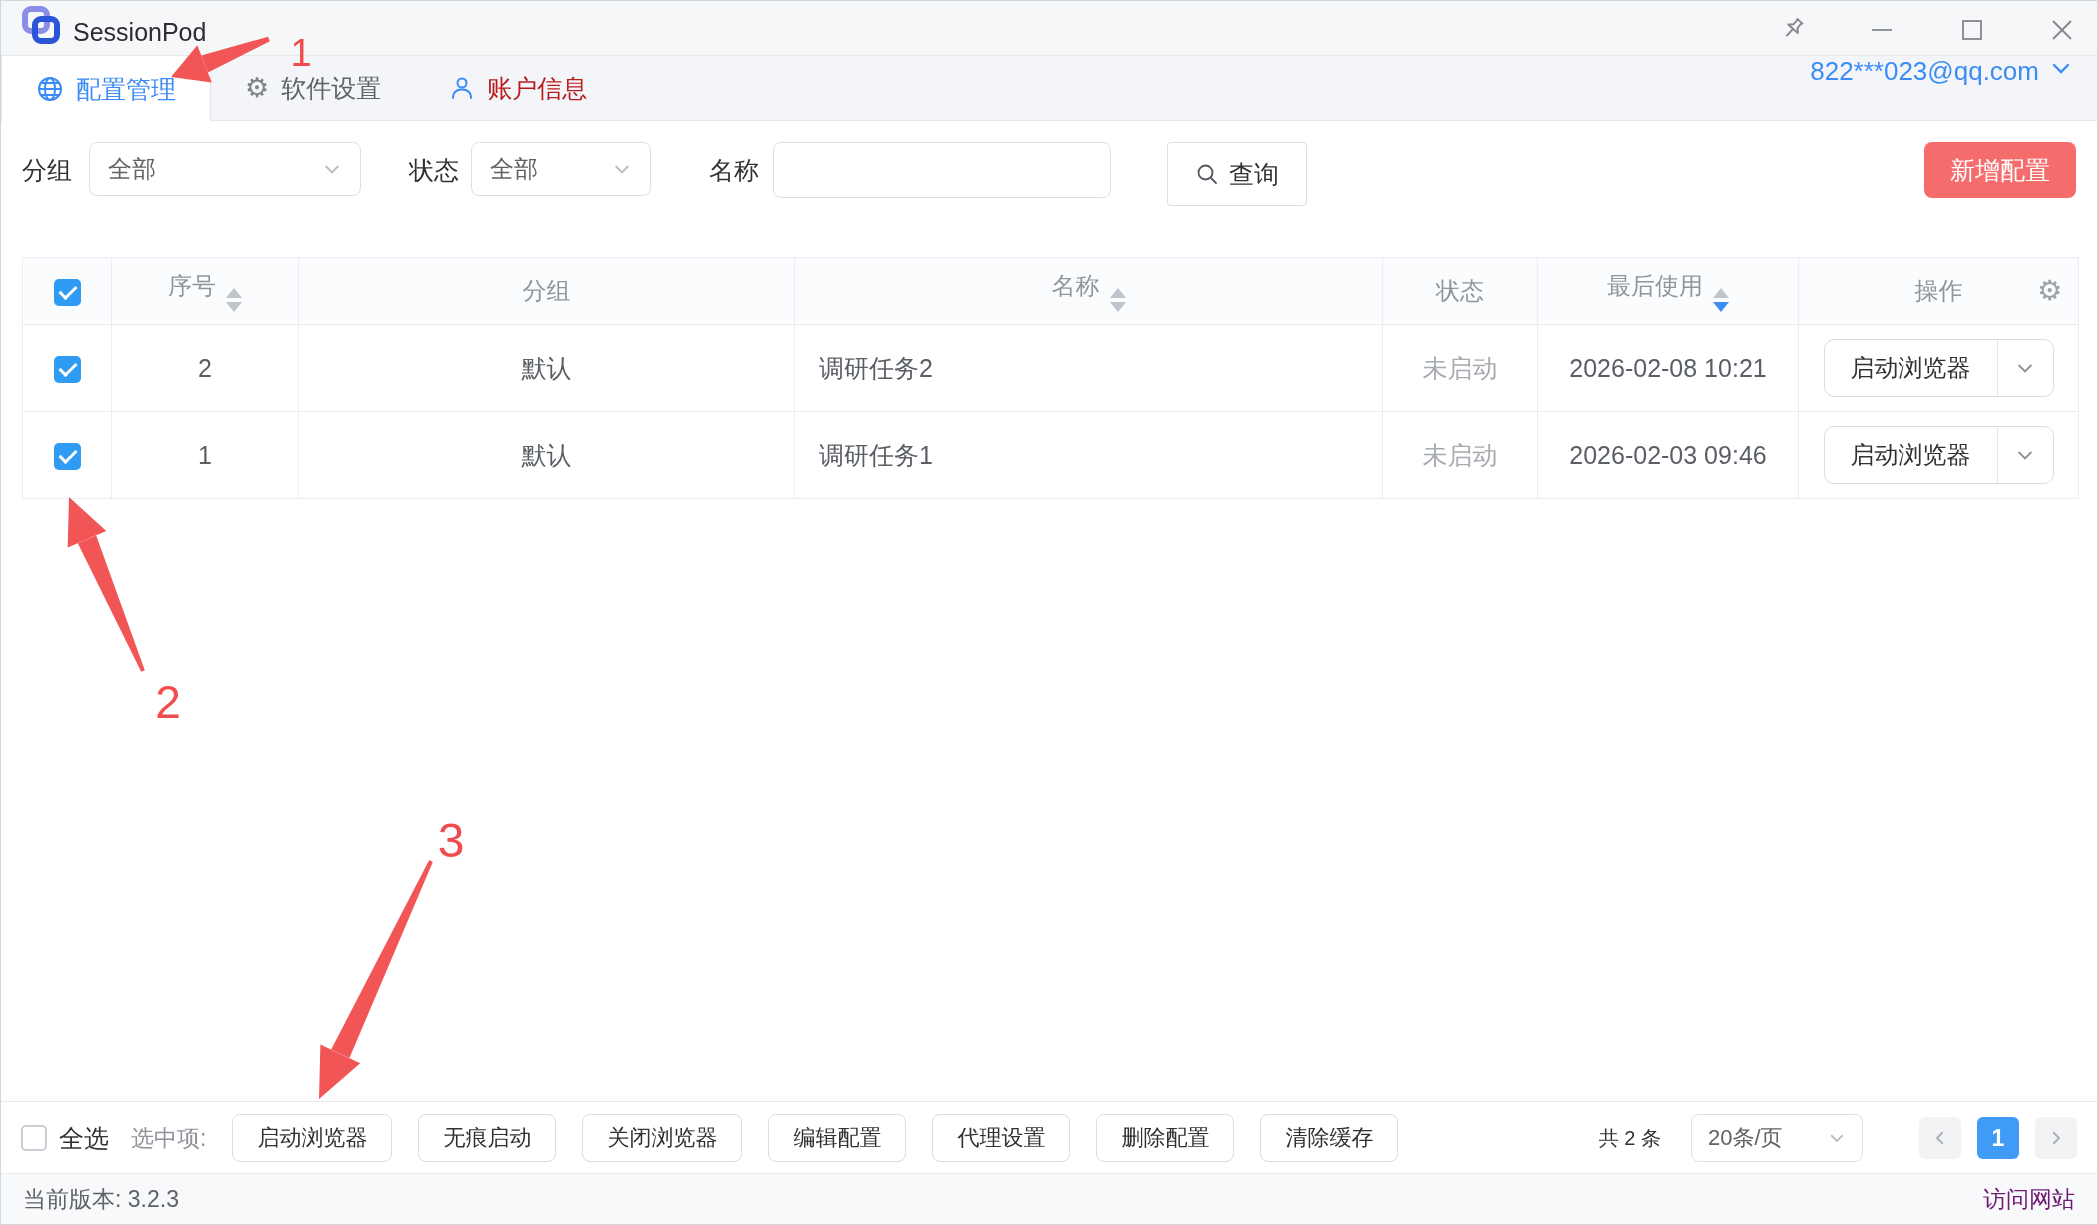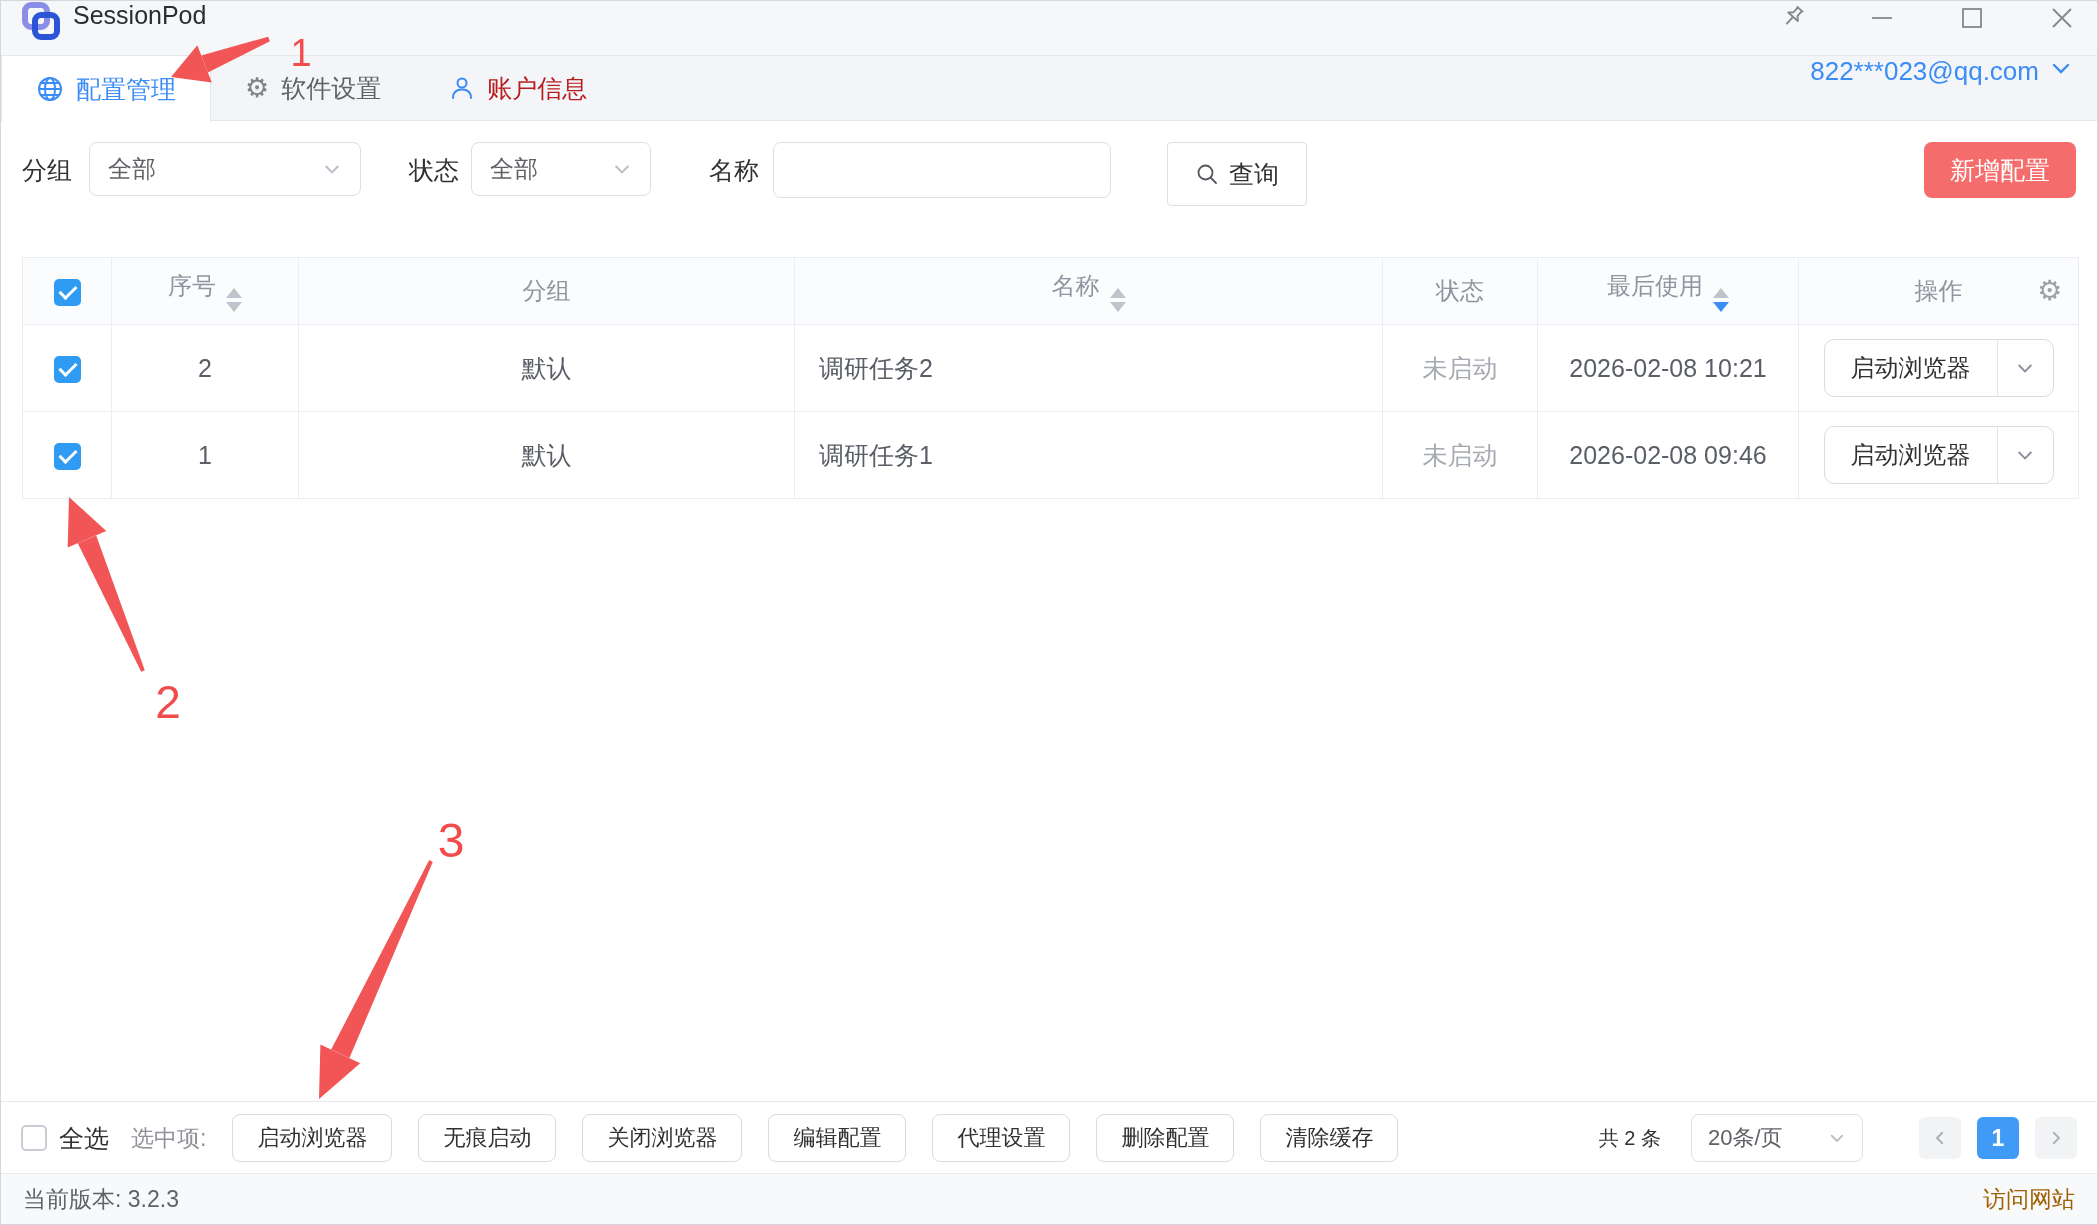--- a/index.html
+++ b/index.html
@@ -1,21 +1,21 @@
 <!DOCTYPE html>
 <html><head>
 <meta charset="utf-8">
 <style>
   *{box-sizing:border-box;margin:0;padding:0}
   html,body{background:#e9eaec}
   body{font-family:"Liberation Sans","DejaVu Sans",sans-serif}
   .app{position:relative;width:2098px;height:1225px;background:#fff;overflow:hidden;border:1px solid #d4d7dc}
 
   
-  .titlebar{position:absolute;top:0;left:0;right:0;height:55px;background:#f6f7f9;border-bottom:1px solid #e7e8ea;display:flex;align-items:flex-start;padding:0 18px}
+  .titlebar{position:absolute;top:0;left:0;right:0;height:55px;background:#f6f7f9;border-bottom:1px solid #e7e8ea;display:flex;align-items:flex-end;padding:8px 18px}
   .logo{width:44px;height:42px;position:relative;flex:0 0 auto}
   .apptitle{font-size:25px;color:#2b2d33;margin-left:10px}
   .win-controls{margin-left:auto;display:flex;align-items:center}
   .winbtn{width:34px;height:34px;display:flex;align-items:center;justify-content:center;color:#85878c;margin-left:56px;cursor:default}
 
   
   .tabstrip{position:absolute;top:55px;left:0;right:0;height:65px;background:#f3f5f8;border-bottom:1px solid #e4e7ed;display:flex;align-items:stretch}
   .tab{display:flex;align-items:center;gap:12px;padding:0 34px;font-size:25px;color:#5f6368;white-space:nowrap}
   .tab.active{background:#fff;border-left:1px solid #e4e7ed;border-right:1px solid #e4e7ed;height:66px;position:relative;z-index:2;color:#3b8cf5}
   .tab.blue{color:#b91c1c}
@@ -63,21 +63,21 @@
   .tb-btn{height:48px;border:1px solid #d8dce3;border-radius:8px;background:#fff;padding:0 24px;font-size:22px;color:#303133;display:flex;align-items:center;margin-right:26px;cursor:pointer;font-family:inherit;white-space:nowrap}
   .pager{margin-left:auto;display:flex;align-items:center}
   .total{font-size:20px;color:#303133;margin-right:30px}
   .page-size{position:static;width:172px;height:48px;border:1px solid #dcdfe6;border-radius:8px;display:flex;align-items:center;padding:0 16px;font-size:22px;color:#5f6266;margin-right:40px}
   .page-size .chev{margin-left:auto;color:#b9bdc6;display:flex}
   .pg{width:42px;height:42px;border-radius:6px;background:#f2f3f5;color:#a9adb4;display:flex;align-items:center;justify-content:center;margin-left:16px;cursor:pointer}
   .pg.current{background:#3f9bf5;color:#fff;font-size:23px;font-weight:bold}
 
   
   .statusbar{position:absolute;left:0;right:0;top:1051px;bottom:0;border-top:1px solid #e7e9ec;background:#f8f9fb;display:flex;align-items:center;padding:0 22px;font-size:23px;color:#5f6266}
-  .weblink{margin-left:auto;color:#a16207;cursor:pointer}
+  .weblink{margin-left:auto;color:#701a75;cursor:pointer}
 
   
   .anno-layer{position:absolute;left:0;top:0;width:2098px;height:1225px;z-index:10;pointer-events:none}
   .anno-num{position:absolute;transform:translate(-50%,-50%);color:#f14b4b;line-height:1;z-index:11;pointer-events:none}
 </style>
 </head>
 <body>
 
 <div class="app">
 
@@ -244,21 +244,21 @@
               </span>
             </span>
           </td>
         </tr>
         <tr>
           <td><span class="cb"></span></td>
           <td>1</td>
           <td>默认</td>
           <td class="name-cell">调研任务1</td>
           <td class="status-cell">未启动</td>
-          <td>2026-02-08 09:46</td>
+          <td>2026-02-03 09:46</td>
           <td>
             <span class="split">
               <span class="split-main">启动浏览器</span>
               <span class="split-caret">
                 <svg width="20" height="20" viewBox="0 0 24 24" fill="none" stroke="#8a8f99" stroke-width="2.2" stroke-linecap="round">
                     <path d="M5 9 l7 7 7-7"></path>
                   </svg>
               </span>
             </span>
           </td>

